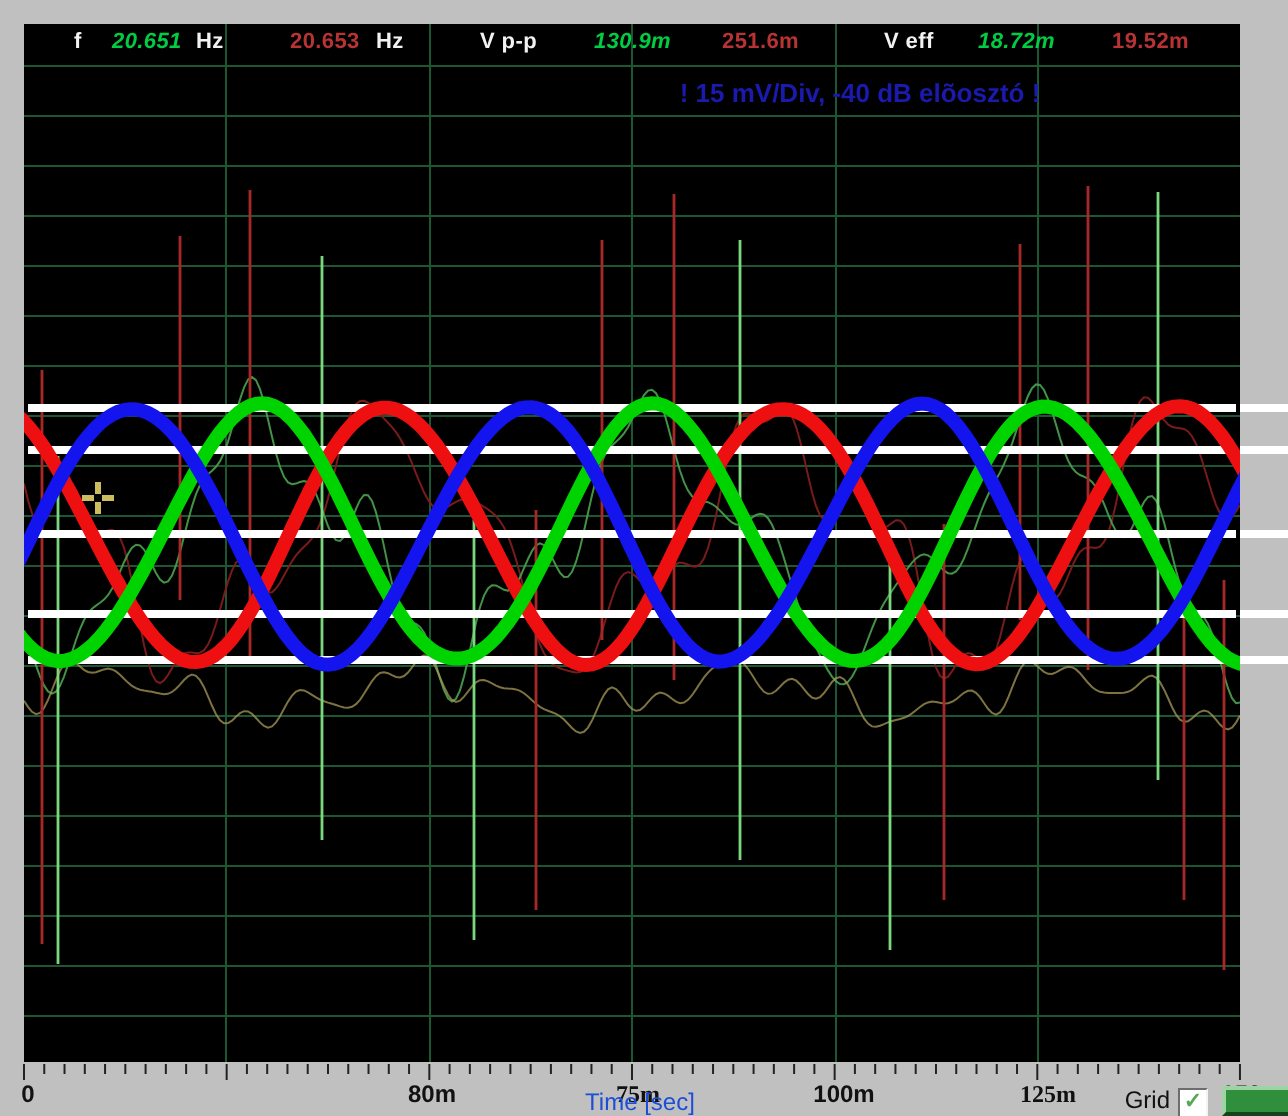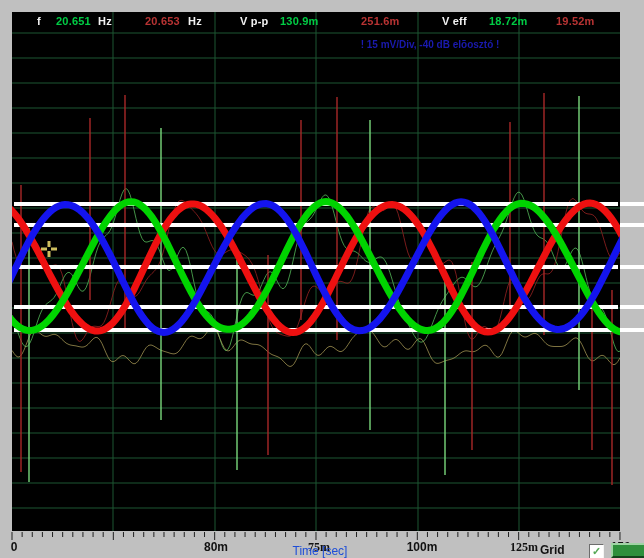--- a/index.html
+++ b/index.html
@@ -3,33 +3,33 @@
 <meta charset="utf-8">
 <style>
   html,body{margin:0;padding:0;background:#c0c0c0;}
   .app{position:relative;width:644px;height:558px;background:#c0c0c0;overflow:hidden;
        font-family:"Liberation Sans",sans-serif;}
   .plot{position:absolute;left:12px;top:12px;width:608px;height:519px;background:#000;}
   .plot svg{position:absolute;left:0;top:0;display:block;}
   .hdr span{position:absolute;top:3px;font-size:11px;font-weight:bold;white-space:nowrap;
             letter-spacing:0.2px;}
   .hdr .wt{color:#f2f2f2;}
-  .hdr .gv{color:#00cc44;}
+  .hdr .gv{color:#00cc44;font-style:italic;}
   .hdr .rv{color:#b83333;}
-  .ann{position:absolute;transform:translateX(-50%);font-size:10px;font-weight:bold;
+  .ann{position:absolute;transform:translateX(-50%);font-size:13px;font-weight:bold;
        color:#1a1aae;white-space:nowrap;}
   .stub{position:absolute;left:620px;width:24px;height:4px;background:#ffffff;}
   .ruler{position:absolute;left:0;top:531px;width:644px;height:27px;}
   .ruler svg{position:absolute;left:0;top:1px;display:block;}
   .ticklbl{position:absolute;top:9px;transform:translateX(-50%);font-size:12px;
            font-weight:bold;color:#111;white-space:nowrap;}
   .xlabel{position:absolute;left:270px;top:544px;width:100px;text-align:center;
           font-size:12px;font-weight:normal;color:#1d4ed8;height:14px;overflow:hidden;}
-  .glabel{position:absolute;left:540px;top:543px;width:45px;text-align:left;
-          font-size:12px;font-weight:bold;color:#111;}
+  .glabel{position:absolute;left:540px;top:543px;width:45px;text-align:right;
+          font-size:12px;font-weight:normal;color:#111;}
   .gcheck{position:absolute;left:589px;top:544px;width:13px;height:13px;background:#fff;
           border-top:1px solid #6d6d6d;border-left:1px solid #6d6d6d;
           border-right:1px solid #f4f4f4;border-bottom:1px solid #f4f4f4;
           font-size:11px;line-height:12px;text-align:center;color:#57a857;font-weight:bold;}
   .gbtn{position:absolute;left:611px;top:543px;width:33px;height:15px;background:#2f8f3c;
         border-top:2px solid #9fd3a4;border-left:2px solid #9fd3a4;
         border-bottom:2px solid #14441c;box-sizing:border-box;}
 </style>
 </head>
 <body>
@@ -98,21 +98,21 @@
         <rect x="39" y="235.5" width="6" height="3" fill="#cdbd5e"></rect>
       </svg>
 
     <div class="hdr">
       <span class="wt" style="left:25px">f</span>
       <span class="gv" style="left:44px">20.651</span>
       <span class="wt" style="left:86px">Hz</span>
       <span class="rv" style="left:133px">20.653</span>
       <span class="wt" style="left:176px">Hz</span>
       <span class="wt" style="left:228px">V p-p</span>
-      <span class="gv" style="left:268px">130.9m</span>
+      <span class="gv" style="left:285px">130.9m</span>
       <span class="rv" style="left:349px">251.6m</span>
       <span class="wt" style="left:430px">V eff</span>
       <span class="gv" style="left:477px">18.72m</span>
       <span class="rv" style="left:544px">19.52m</span>
     </div>
 
     <div class="ann" style="left:418px;top:27px">! 15 mV/Div, -40 dB elõosztó !</div>
   </div>
 
   <div id="stubs">

